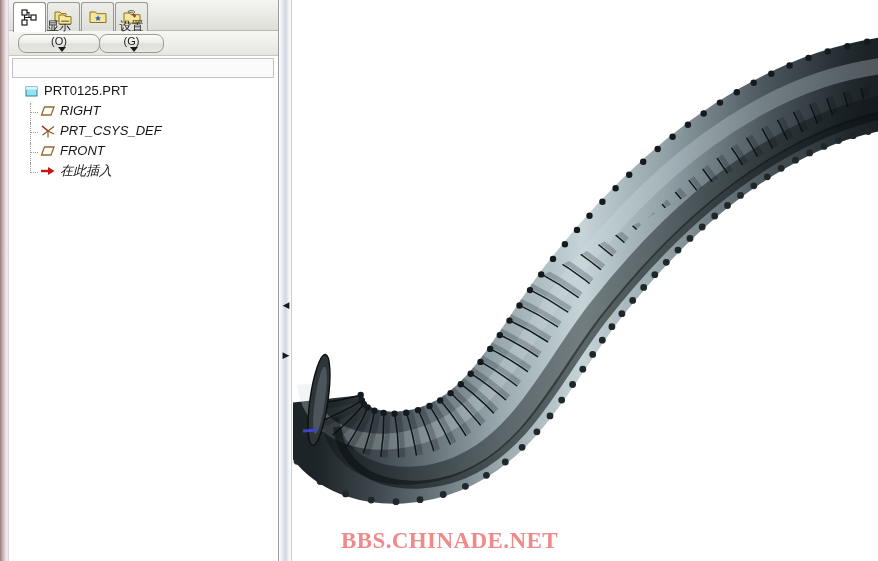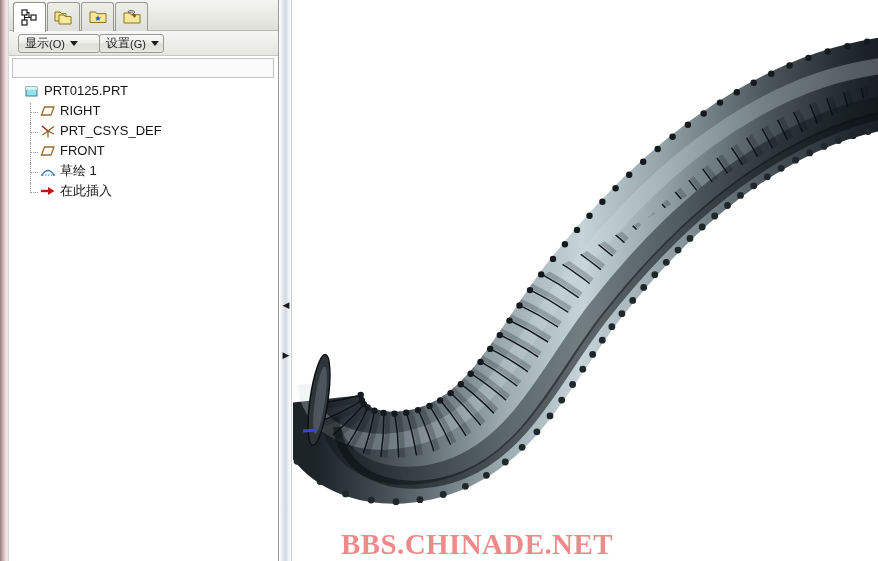--- a/index.html
+++ b/index.html
@@ -68,27 +68,28 @@
     width: 269px; height: 25px;
     background: linear-gradient(to bottom,#f6f6f4 0%,#e6e6e1 100%);
     border-bottom: 1px solid #c9c9c2;
     box-sizing: border-box;
   }
   .dropbtn {
     position: absolute; top: 3px;
     height: 19px;
     box-sizing: border-box;
     border: 1px solid #9b9b95;
-    border-radius: 3px;
+    border-radius: 8px;
     background: linear-gradient(to bottom,#fbfbfa 0%, #ececE6 48%, #dededa 52%, #e8e8e3 100%);
-    display: flex; align-items: center; justify-content: flex-start;
+    display: flex; align-items: center; justify-content: flex-end;
     font-size: 12px; color: #1b1b1b;
     padding: 0 6px;
     white-space: nowrap;
     cursor: default;
+    flex-direction: column;
   }
   .dropbtn .caret {
     margin-left: 5px;
     width: 0; height: 0;
     border-left: 4px solid transparent;
     border-right: 4px solid transparent;
     border-top: 5px solid #1b1b1b;
   }
   .dropbtn .mn { font-size: 11px; }
 
@@ -118,21 +119,21 @@
     white-space: nowrap;
     cursor: default;
   }
   .node .ico {
     width: 18px; height: 16px;
     display: flex; align-items: center; justify-content: center;
     margin-right: 3px;
     flex: none;
   }
   .node.root { padding-left: 14px; }
-  .node.child { padding-left: 30px; }
+  .node.child { padding-left: 30px; font-style: italic; }
   
   .node.child::before {
     content: "";
     position: absolute;
     left: 21px; top: 0; bottom: 0;
     border-left: 1px dotted #9a9a9a;
   }
   .node.child::after {
     content: "";
     position: absolute;
@@ -169,21 +170,21 @@
     background: #ffffff;
     overflow: hidden;
   }
   .viewport svg { display: block; }
 
   .watermark {
     position: absolute;
     left: 341px; top: 528px;
     font-family: "Liberation Serif", "DejaVu Serif", serif;
     font-weight: bold;
-    font-size: 29px;
+    font-size: 23px;
     letter-spacing: 0.4px;
     color: #f08a8a;
     white-space: nowrap;
     user-select: none;
   }
 </style>
 </head>
 <body>
 
 <div id="app">
@@ -286,31 +287,20 @@
 
         <div class="node child">
           <span class="ico">
             <svg width="16" height="12" viewBox="0 0 16 12">
               <path d="M4.5 2 H14 L11 10 H1.5 Z" fill="none" stroke="#9a6a2a" stroke-width="1.3"></path>
             </svg>
           </span>
           <span class="lbl">FRONT</span>
         </div>
 
-        <div class="node child">
-          <span class="ico">
-            <svg width="16" height="13" viewBox="0 0 16 13">
-              <path d="M2 10 Q8 1 14 10" fill="none" stroke="#3c7fbd" stroke-width="1.3"></path>
-              <path d="M2 10 H14" fill="none" stroke="#3c7fbd" stroke-width="1" stroke-dasharray="1.5,1.5"></path>
-              <circle cx="2" cy="10" r="1.1" fill="#3c7fbd"></circle>
-              <circle cx="14" cy="10" r="1.1" fill="#3c7fbd"></circle>
-            </svg>
-          </span>
-          <span class="lbl">草绘 1</span>
-        </div>
 
 
         <div class="node child last">
           <span class="ico">
             <svg width="16" height="12" viewBox="0 0 16 12">
               <path d="M1 6 H9" stroke="#c01717" stroke-width="2.4"></path>
               <path d="M8 2 L14.5 6 L8 10 Z" fill="#c01717"></path>
             </svg>
           </span>
           <span class="lbl">在此插入</span>

